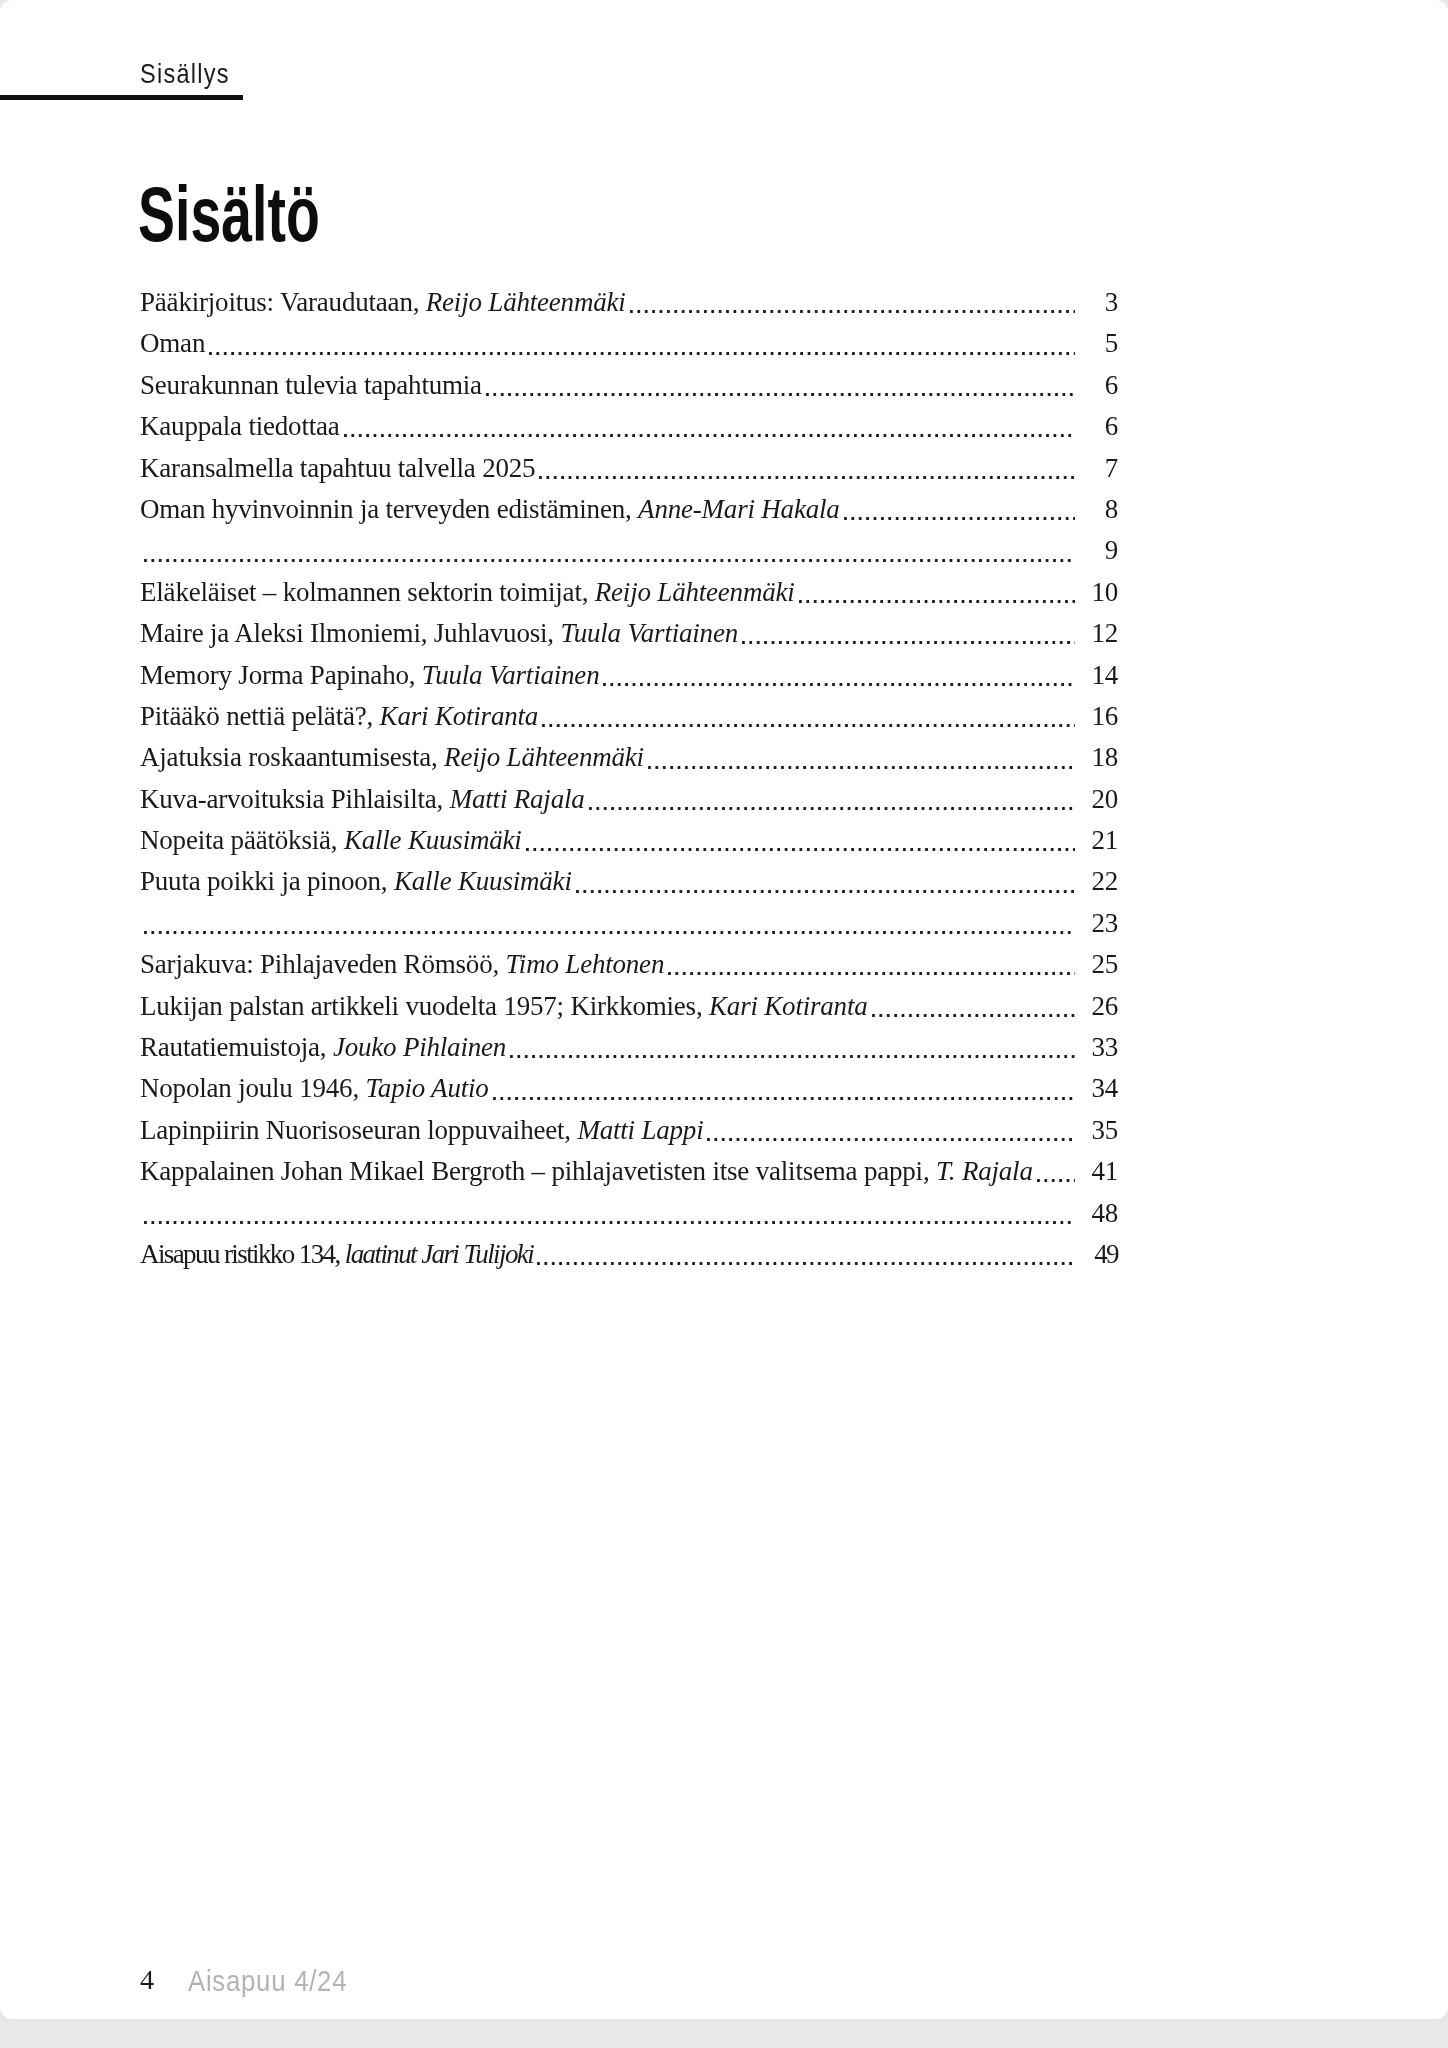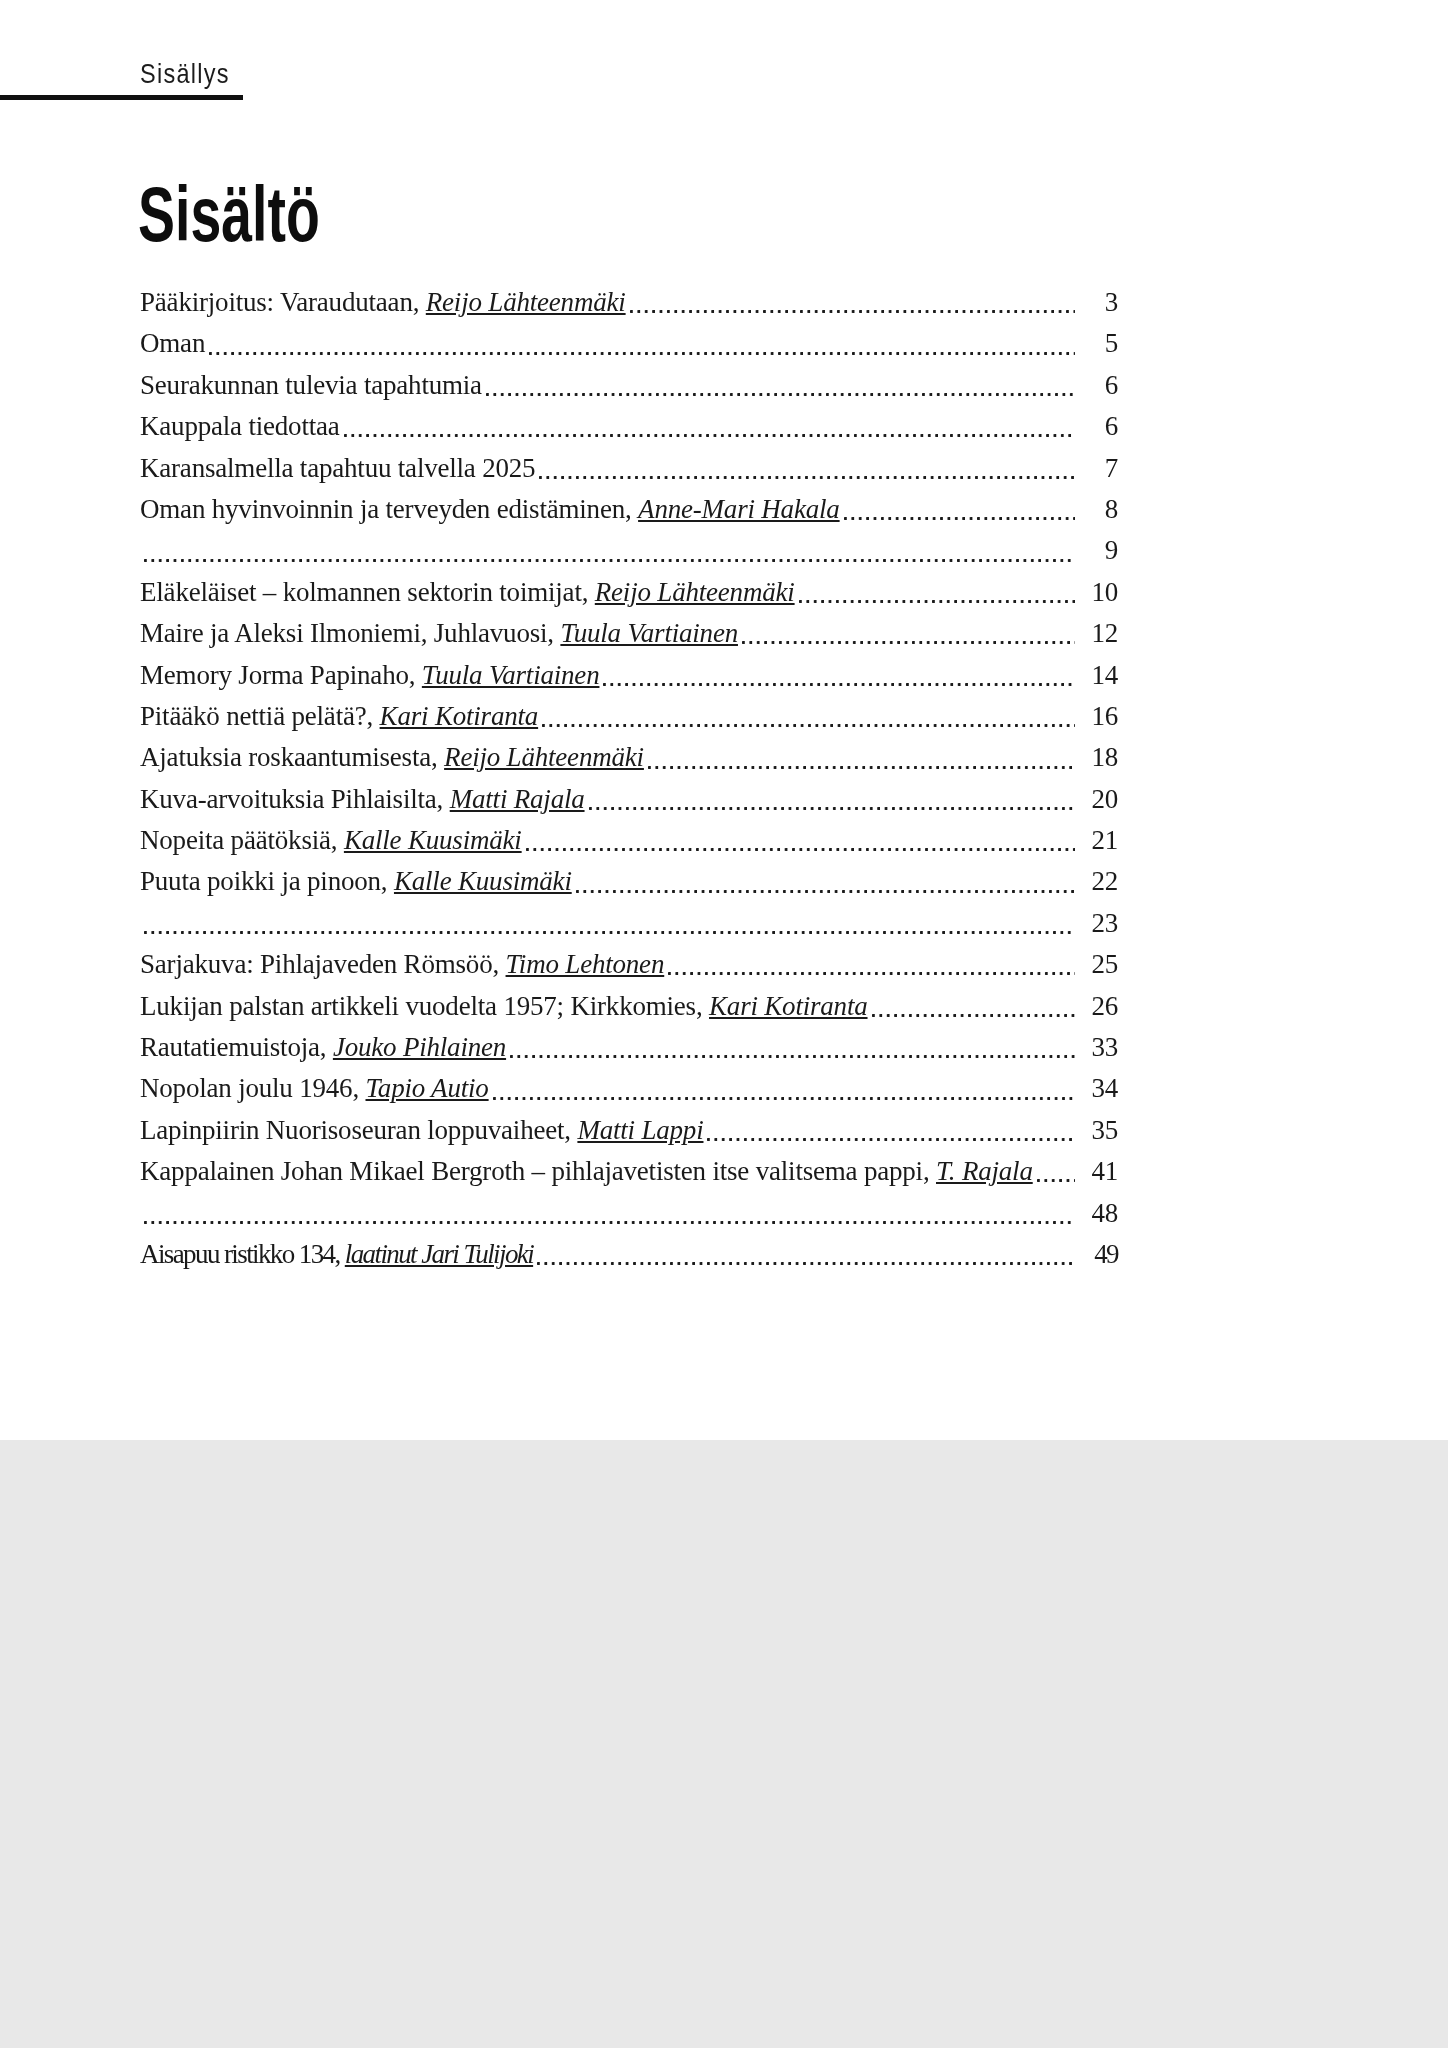--- a/index.html
+++ b/index.html
@@ -1,22 +1,23 @@
 <!DOCTYPE html>
 <html><head>
 <meta charset="utf-8">
 <style>
   html,body { margin:0; padding:0; background:#e8e8e8; }
   .page {
     position: relative;
-    width: 1448px; height: 1440px;
+    width: 1448px; height: 2019px;
     background: #ffffff;
     overflow: hidden;
     font-family: "Liberation Serif", "DejaVu Serif", serif;
     color: #1a1a1a;
+    border-radius: 12px;
   }
 
   
   .running-header {
     position: absolute; left: 140px; top: 58px;
     font-family: "Liberation Sans", "DejaVu Sans", sans-serif;
     font-size: 28px; font-weight: 400; color: #1c1c1c;
     letter-spacing: 1.5px; white-space: nowrap;
     transform: scaleX(0.84); transform-origin: left top;
   }
@@ -40,21 +41,21 @@
   }
   .toc-row {
     display: flex; align-items: stretch;
     height: 41.4px; line-height: 41.4px;
     font-size: 27px; letter-spacing: -0.2px;
     white-space: nowrap;
   }
   
   .toc-list > div:nth-child(24) { letter-spacing: -1.6px; align-items: flex-end; }
   .toc-title { flex: 0 0 auto; }
-  .toc-title em { font-style: italic; text-decoration: underline; }
+  .toc-title em { font-style: italic; }
   .dot-leader {
     flex: 1 1 auto; min-width: 10px;
     align-self: flex-end;
     height: 3.2px; margin: 0 7px 10px 4px;
     background-image: radial-gradient(circle at 1.5px 1.6px, #1a1a1a 1.45px, rgba(0,0,0,0) 1.7px);
     background-size: 7.4px 3.2px;
     background-repeat: repeat-x;
   }
   .toc-page {
     flex: 0 0 auto; min-width: 36px; text-align: right;

